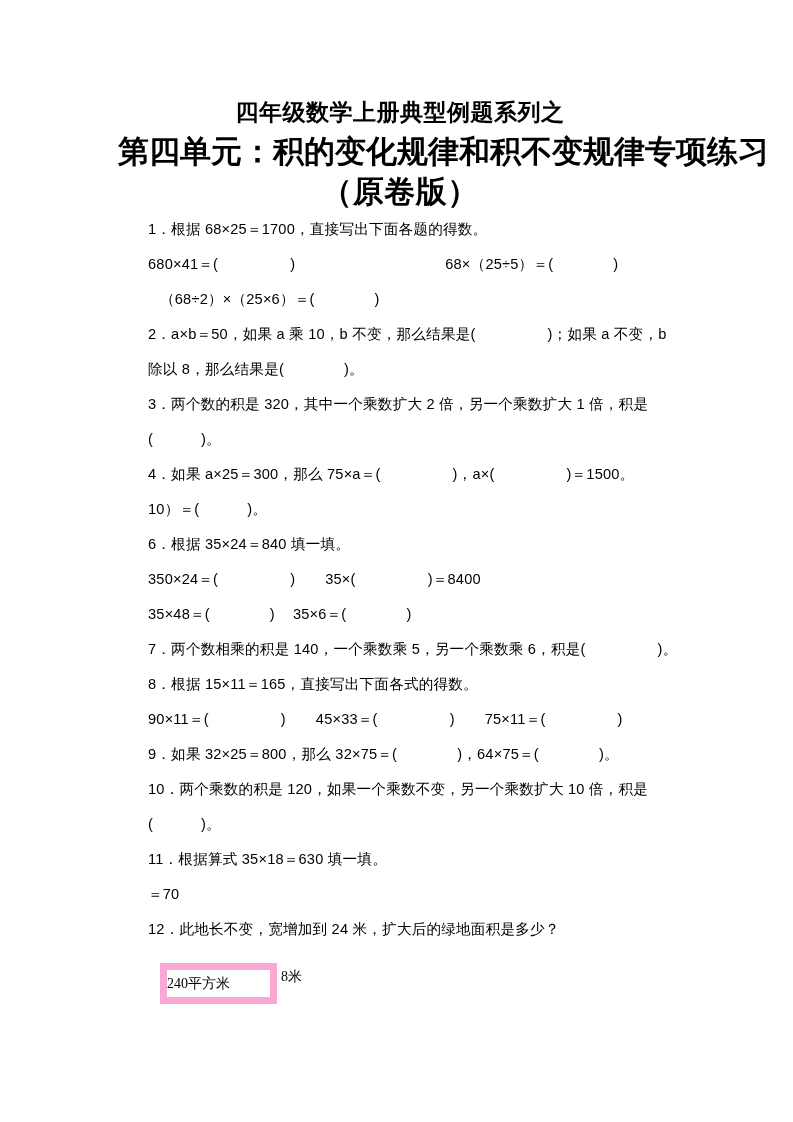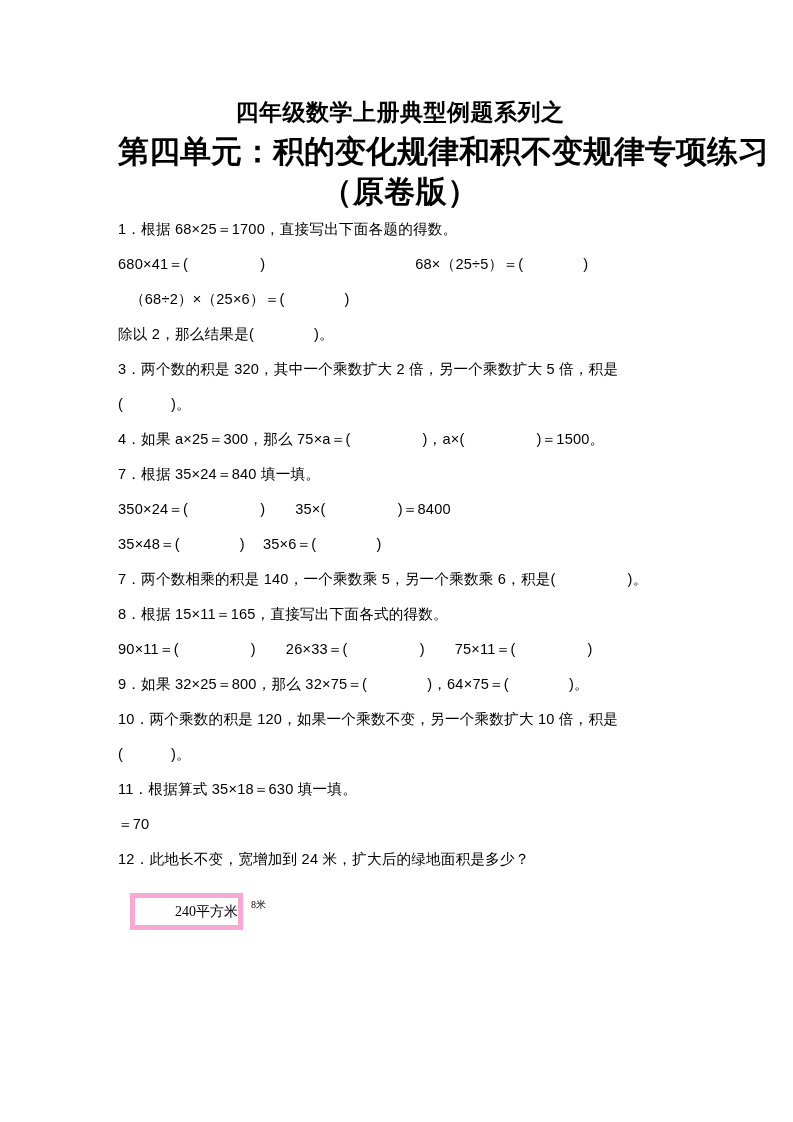--- a/index.html
+++ b/index.html
@@ -40,21 +40,21 @@
     letter-spacing: 0.5px;
     white-space: nowrap;
   }
   .title-line.t2 {
     font-size: 31px;
     letter-spacing: 0px;
   }
   .title-line.t3 { font-size: 31px; }
 
   
-  .q-block { margin-top: 0; }
+  .q-block { margin-top: 0; margin-left: 30px; }
   .line {
     font-size: 14.6px;
     line-height: 35px;
     white-space: nowrap;
     letter-spacing: 0.2px;
   }
   .indent { padding-left: 12px; }
 
   
   .blank-s  { display: inline-block; width: 48px; }
@@ -73,37 +73,37 @@
     position: relative;
     height: 56px;
     margin-top: 10px;
   }
   .rect-box {
     position: absolute;
     left: 12px;
     top: 6px;
     width: 103px;
     height: 27px;
-    border: 5px solid #f9a8d4;
+    border: 7px solid #f9a8d4;
     display: flex;
     align-items: center;
-    justify-content: flex-end;
+    justify-content: flex-start;
   }
   .rect-label {
     font-family: "Liberation Serif", "DejaVu Serif", serif;
     font-size: 14px;
     line-height: 1;
     white-space: nowrap;
   }
   .side-label {
     position: absolute;
     left: 133px;
     top: 13px;
     font-family: "Liberation Serif", "DejaVu Serif", serif;
-    font-size: 10px;
+    font-size: 14px;
     line-height: 1;
     white-space: nowrap;
   }
 </style>
 </head>
 <body>
 
 <div class="page">
   <div class="content">
 
@@ -118,60 +118,66 @@
       <div class="line">
         <span>680×41＝(</span><span class="blank-l"></span><span>)</span><span class="gap-xl"></span><span>68×（25÷5）＝(</span><span class="blank-m"></span><span>)</span>
       </div>
       <div class="line indent">
         <span>（68÷2）×（25×6）＝(</span><span class="blank-m"></span><span>)</span>
       </div>
     </div>
 
     <div class="q-block">
       <div class="line">
-        <span>除以 2，那么结果是(</span><span class="blank-m"></span><span>)。</span>
-      </div>
-    </div>
-
-    <div class="q-block">
-      <div class="line">3．两个数的积是 320，其中一个乘数扩大 2 倍，另一个乘数扩大 5 倍，积是</div>
+        <span>2．a×b＝50，如果 a 乘 10，b 不变，那么结果是(</span><span class="blank-l"></span><span>)；如果 a 不变，b</span>
+      </div>
+      <div class="line">
+        <span>除以 8，那么结果是(</span><span class="blank-m"></span><span>)。</span>
+      </div>
+    </div>
+
+    <div class="q-block">
+      <div class="line">3．两个数的积是 320，其中一个乘数扩大 2 倍，另一个乘数扩大 1 倍，积是</div>
       <div class="line">
         <span>(</span><span class="blank-s"></span><span>)。</span>
       </div>
     </div>
 
     <div class="q-block">
       <div class="line">
         <span>4．如果 a×25＝300，那么 75×a＝(</span><span class="blank-l"></span><span>)，a×(</span><span class="blank-l"></span><span>)＝1500。</span>
       </div>
     </div>
 
     <div class="q-block">
-    </div>
-
-    <div class="q-block">
-      <div class="line">7．根据 35×24＝840 填一填。</div>
+      <div class="line">
+        <span>10）＝(</span><span class="blank-s"></span><span>)。</span>
+      </div>
+    </div>
+
+    <div class="q-block">
+      <div class="line">6．根据 35×24＝840 填一填。</div>
       <div class="line">
         <span>350×24＝(</span><span class="blank-l"></span><span>)</span><span class="gap-s"></span><span>35×(</span><span class="blank-l"></span><span>)＝8400</span>
       </div>
       <div class="line">
         <span>35×48＝(</span><span class="blank-m"></span><span>)</span><span class="gap-xs"></span><span>35×6＝(</span><span class="blank-m"></span><span>)</span>
       </div>
     </div>
 
     <div class="q-block">
       <div class="line">
         <span>7．两个数相乘的积是 140，一个乘数乘 5，另一个乘数乘 6，积是(</span><span class="blank-l"></span><span>)。</span>
       </div>
     </div>
 
     <div class="q-block">
       <div class="line">8．根据 15×11＝165，直接写出下面各式的得数。</div>
       <div class="line">
-        <span>90×11＝(</span><span class="blank-l"></span><span>)</span><span class="gap-s"></span><span>26×33＝(</span><span class="blank-l"></span><span>)</span><span class="gap-s"></span><span>75×11＝(</span><span class="blank-l"></span><span>)</span>
+        <span>90×11＝(</span><span class="blank-l"></span><span>)</span><span class="gap-s"></span><span>45×33＝(</span><span class="blank-l"></span><span>)</span><span class="gap-s"></span><span>75×11＝(</span><span class="blank-l"></span><span>)</span>
       </div>
     </div>
 
     <div class="q-block">
       <div class="line">
         <span>9．如果 32×25＝800，那么 32×75＝(</span><span class="blank-m"></span><span>)，64×75＝(</span><span class="blank-m"></span><span>)。</span>
       </div>
     </div>
 
     <div class="q-block">

